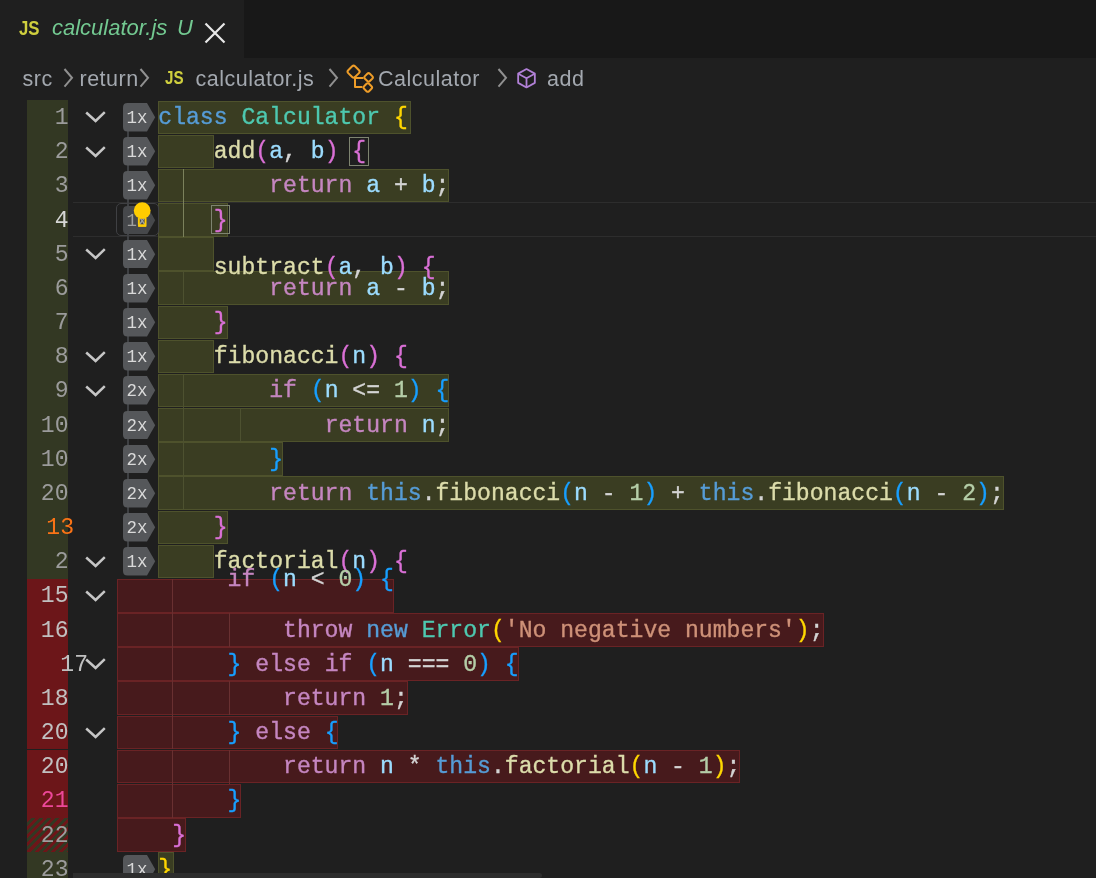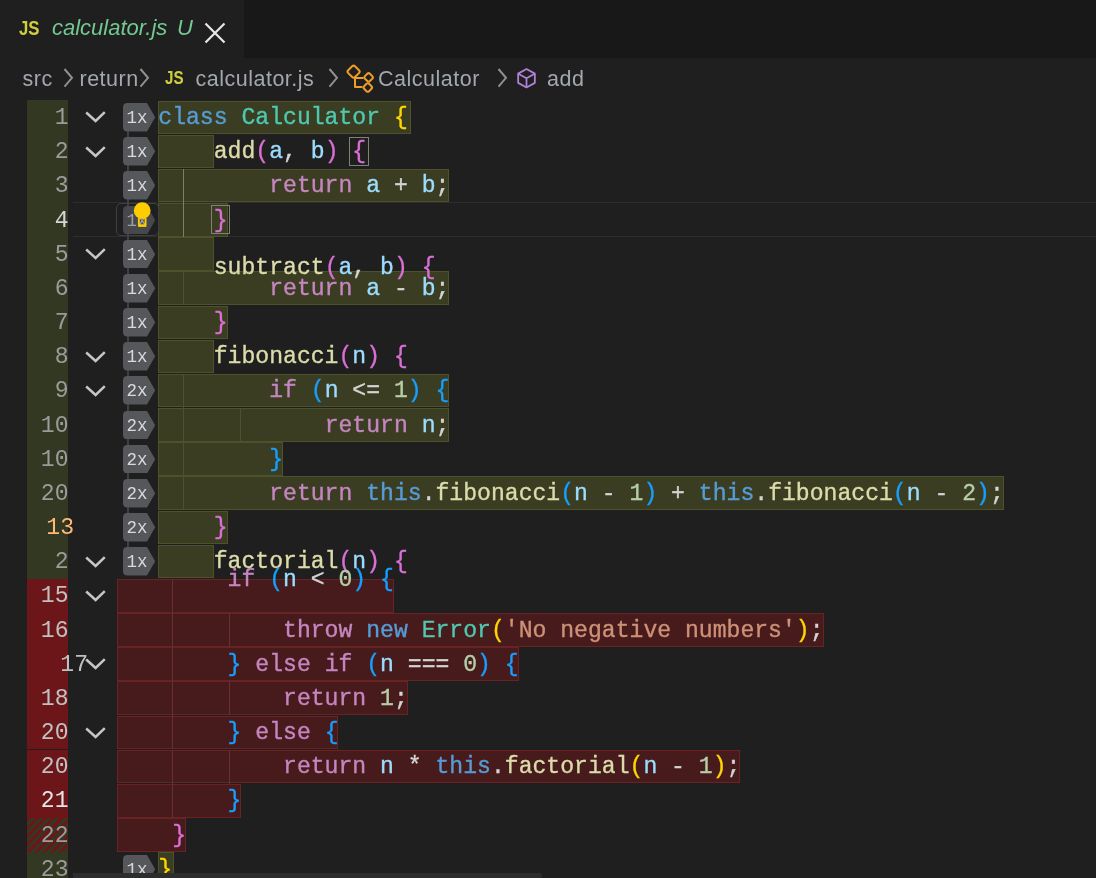--- a/index.html
+++ b/index.html
@@ -119,29 +119,29 @@
 <div class="abs num" style="left:0;top:169.35px;width:68.5px;height:34.17px;color:#9b9b9b;">3</div>
 <div class="abs num" style="left:0;top:203.52px;width:68.5px;height:34.17px;color:#d6d6d6;">4</div>
 <div class="abs num" style="left:0;top:237.70px;width:68.5px;height:34.17px;color:#9b9b9b;">5</div>
 <div class="abs num" style="left:0;top:271.87px;width:68.5px;height:34.17px;color:#9b9b9b;">6</div>
 <div class="abs num" style="left:0;top:306.04px;width:68.5px;height:34.17px;color:#9b9b9b;">7</div>
 <div class="abs num" style="left:0;top:340.22px;width:68.5px;height:34.17px;color:#9b9b9b;">8</div>
 <div class="abs num" style="left:0;top:374.39px;width:68.5px;height:34.17px;color:#9b9b9b;">9</div>
 <div class="abs num" style="left:0;top:408.57px;width:68.5px;height:34.17px;color:#9b9b9b;">10</div>
 <div class="abs num" style="left:0;top:442.74px;width:68.5px;height:34.17px;color:#9b9b9b;">10</div>
 <div class="abs num" style="left:0;top:476.91px;width:68.5px;height:34.17px;color:#9b9b9b;">20</div>
-<div class="abs num" style="left:0;top:511.09px;width:74px;height:34.17px;color:#fdba74;">13</div>
+<div class="abs num" style="left:0;top:511.09px;width:74px;height:34.17px;color:#f97316;">13</div>
 <div class="abs num" style="left:0;top:545.26px;width:68.5px;height:34.17px;color:#9b9b9b;">2</div>
 <div class="abs num" style="left:0;top:579.43px;width:68.5px;height:34.17px;color:#c0c0c0;">15</div>
 <div class="abs num" style="left:0;top:613.61px;width:68.5px;height:34.17px;color:#c0c0c0;">16</div>
 <div class="abs num" style="left:0;top:647.78px;width:88px;height:34.17px;color:#c0c0c0;">17</div>
 <div class="abs num" style="left:0;top:681.96px;width:68.5px;height:34.17px;color:#c0c0c0;">18</div>
 <div class="abs num" style="left:0;top:716.13px;width:68.5px;height:34.17px;color:#c0c0c0;">20</div>
 <div class="abs num" style="left:0;top:750.30px;width:68.5px;height:34.17px;color:#c0c0c0;">20</div>
-<div class="abs num" style="left:0;top:784.48px;width:68.5px;height:34.17px;color:#e5e5e5;">21</div>
+<div class="abs num" style="left:0;top:784.48px;width:68.5px;height:34.17px;color:#ec4899;">21</div>
 <div class="abs num" style="left:0;top:818.65px;width:68.5px;height:34.17px;color:#9d9d9d;">22</div>
 <div class="abs num" style="left:0;top:852.83px;width:68.5px;height:34.17px;color:#9b9b9b;">23</div>
 <svg class="abs" style="left:85px;top:111.49px" width="21" height="12" viewBox="0 0 21 12">
     <path d="M1.2 1.5 L10.6 10 L19.8 1.2" stroke="#c6c6c6" stroke-width="2.5" fill="none"></path>
   </svg>
 <svg class="abs" style="left:85px;top:145.66px" width="21" height="12" viewBox="0 0 21 12">
     <path d="M1.2 1.5 L10.6 10 L19.8 1.2" stroke="#c6c6c6" stroke-width="2.5" fill="none"></path>
   </svg>
 <svg class="abs" style="left:85px;top:248.18px" width="21" height="12" viewBox="0 0 21 12">
     <path d="M1.2 1.5 L10.6 10 L19.8 1.2" stroke="#c6c6c6" stroke-width="2.5" fill="none"></path>

